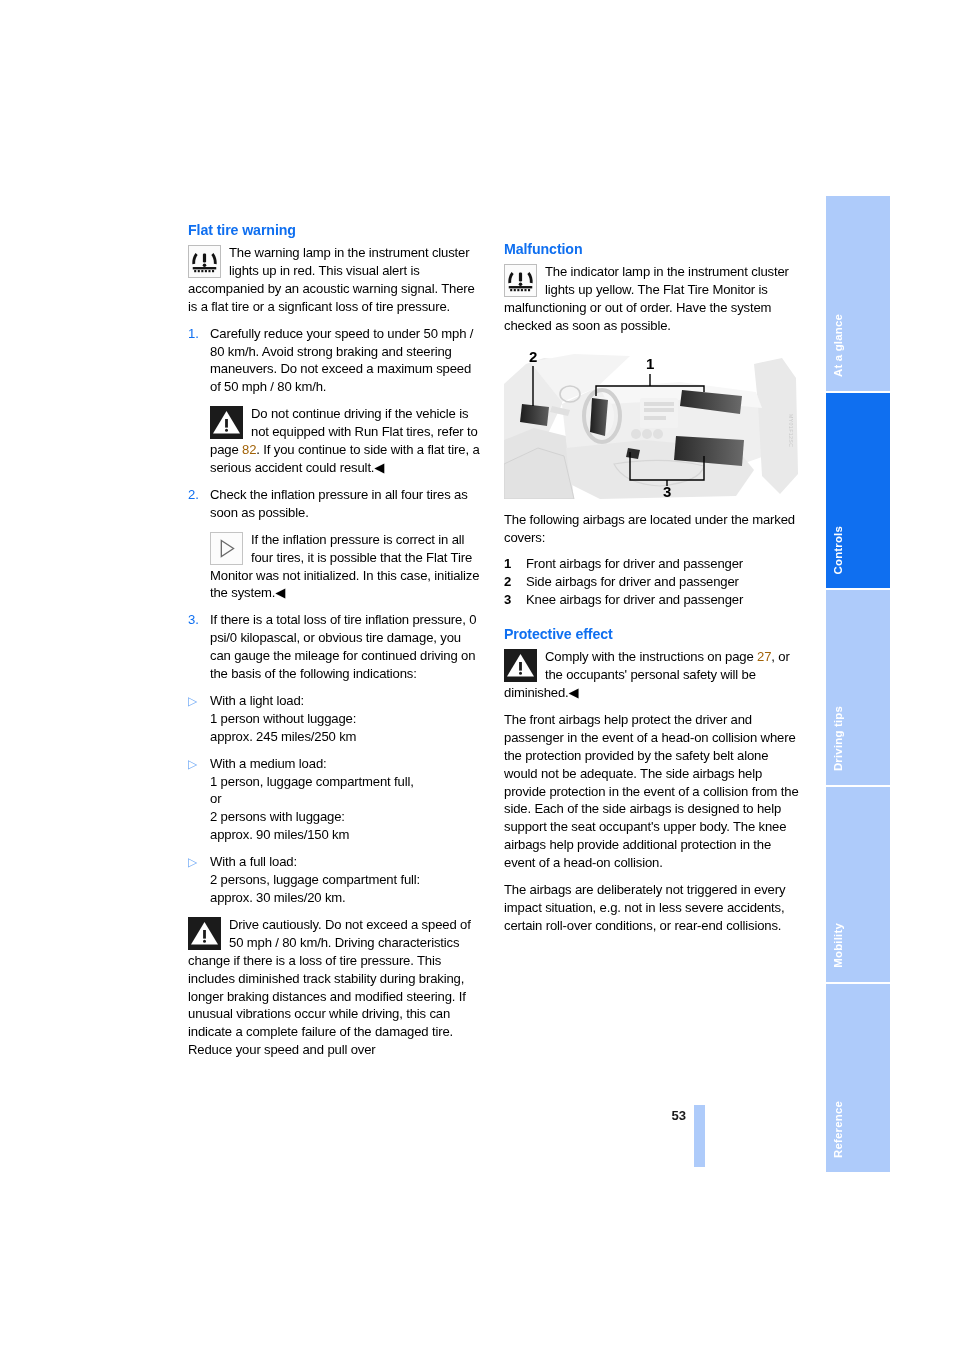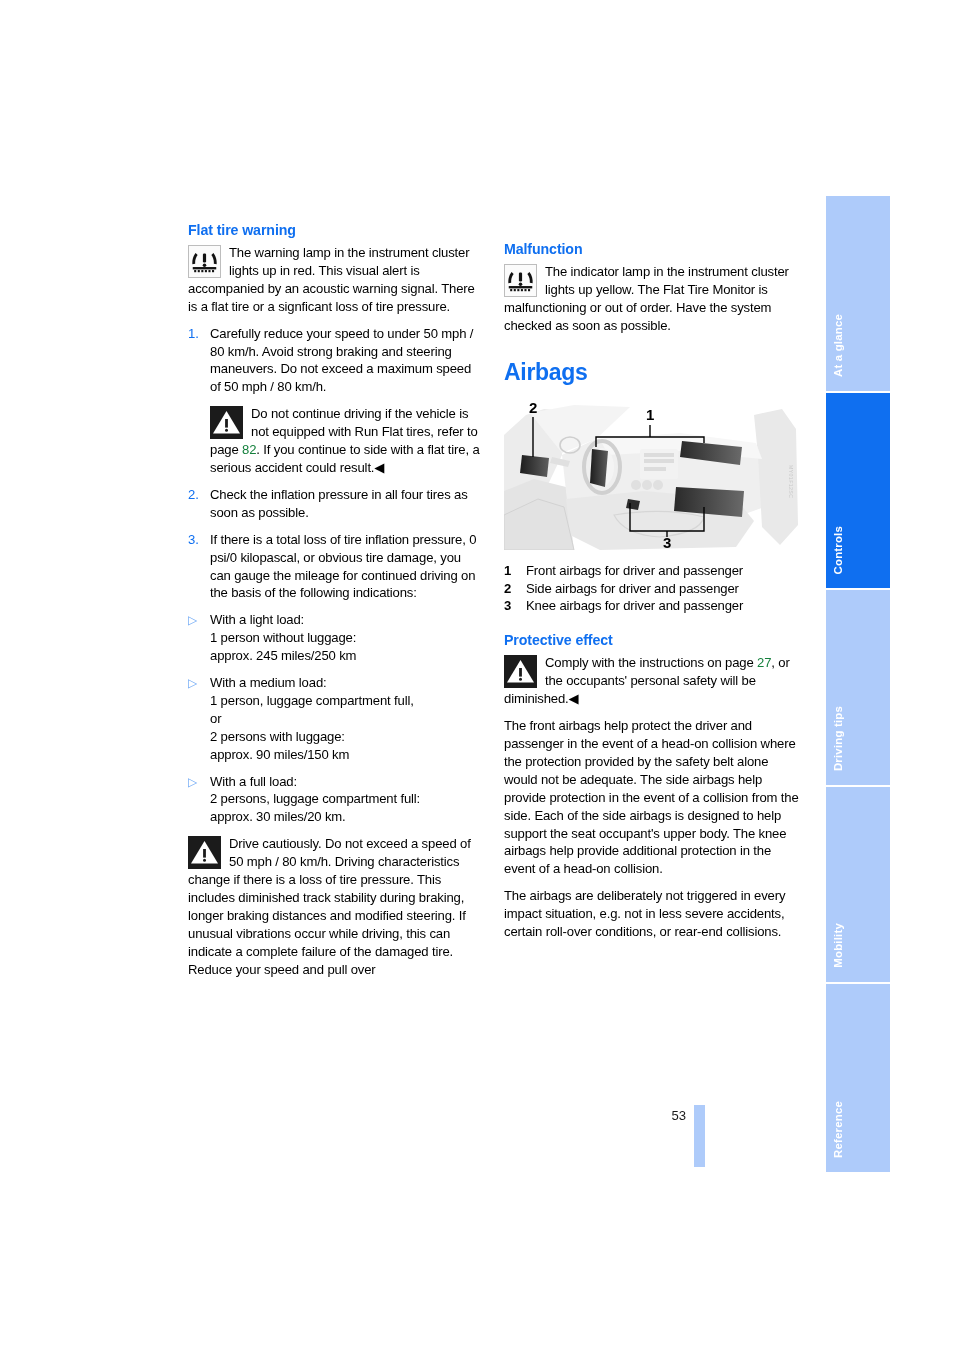--- a/index.html
+++ b/index.html
@@ -110,21 +110,21 @@
   .nrow .body { flex: 1 1 auto; }
 
   .nrow .bullet {
     width: 22px;
     flex: 0 0 22px;
     color: #6ea8f5;
     font-size: 12px;
     line-height: 18px;
   }
 
-  .link { color: #15803d; }
+  .link { color: #a16207; }
 
   .endmark { letter-spacing: 0; }
 
   
   .fig {
     width: 296px;
     height: 155px;
     position: relative;
     margin: 0 0 12px 0;
     background: #ffffff;
@@ -177,20 +177,21 @@
 
   
   .folio {
     position: absolute;
     left: 606px;
     top: 1108px;
     width: 60px;
     text-align: right;
     font-size: 13.1px;
     color: #1a1a1a;
+    font-weight: bold;
   }
   .folio-bar {
     position: absolute;
     left: 674px;
     top: 1105px;
     width: 11px;
     height: 62px;
     background: #aecbfa;
   }
 </style>
@@ -240,20 +241,28 @@
       <p><span>Do not continue driving if the vehicle is not equipped with Run Flat tires, refer to page </span><span class="link">82</span><span>. If you continue to side with a flat tire, a serious accident could result.</span><span class="endmark">◀</span></p>
     </div>
 
     <div class="nlist">
       <div class="nrow">
         <span class="num">2.</span>
         <span class="body">Check the inflation pressure in all four tires as soon as possible.</span>
       </div>
     </div>
 
+    <div class="note indent">
+      <span class="icon-box icon-info">
+        <svg viewBox="0 0 33 33">
+          <path d="M11 8 L24 16.5 L11 25 Z" fill="none" stroke="#6b6b6b" stroke-width="1.4"></path>
+        </svg>
+      </span>
+      <p><span>If the inflation pressure is correct in all four tires, it is possible that the Flat Tire Monitor was not initialized. In this case, initialize the system.</span><span class="endmark">◀</span></p>
+    </div>
 
     <div class="nlist">
       <div class="nrow">
         <span class="num">3.</span>
         <span class="body">If there is a total loss of tire inflation pressure, 0 psi/0 kilopascal, or obvious tire damage, you can gauge the mileage for continued driving on the basis of the following indications:</span>
       </div>
     </div>
 
     <div class="nlist">
       <div class="nrow" style="margin-bottom:9px">
@@ -314,21 +323,20 @@
           <rect x="9.3" y="25.6" width="2.2" height="2.3" fill="#111"></rect>
           <rect x="13.1" y="25.6" width="2.2" height="2.3" fill="#111"></rect>
           <rect x="16.9" y="25.6" width="2.2" height="2.3" fill="#111"></rect>
           <rect x="20.7" y="25.6" width="2.2" height="2.3" fill="#111"></rect>
           <rect x="24.5" y="25.6" width="2.2" height="2.3" fill="#111"></rect>
         </svg>
       </span>
       <p>The indicator lamp in the instrument cluster lights up yellow. The Flat Tire Monitor is malfunctioning or out of order. Have the system checked as soon as possible.</p>
     </div>
 
-    <div class="h-big">Airbags</div>
 
     <div class="fig">
       <svg viewBox="0 0 296 155" preserveAspectRatio="none">
         <defs>
           <linearGradient id="dk1" x1="0" y1="0" x2="1" y2="0">
             <stop offset="0%" stop-color="#1d1d1d"></stop>
             <stop offset="100%" stop-color="#5e5e5e"></stop>
           </linearGradient>
           <linearGradient id="dk2" x1="0" y1="0" x2="1" y2="0">
             <stop offset="0%" stop-color="#2a2a2a"></stop>
@@ -384,20 +392,21 @@
         <path d="M126 108 L126 136 L200 136 L200 112" fill="none" stroke="#000" stroke-width="1.4"></path>
         <path d="M163 136 L163 142" fill="none" stroke="#000" stroke-width="1.4"></path>
 
         <text x="146" y="25" font-family="Liberation Sans, sans-serif" font-size="15" font-weight="bold" text-anchor="middle" fill="#000">1</text>
         <text x="29" y="18" font-family="Liberation Sans, sans-serif" font-size="15" font-weight="bold" text-anchor="middle" fill="#000">2</text>
         <text x="163" y="153" font-family="Liberation Sans, sans-serif" font-size="15" font-weight="bold" text-anchor="middle" fill="#000">3</text>
       </svg>
       <div class="wm">MY01F12SC</div>
     </div>
 
+    <p>The following airbags are located under the marked covers:</p>
 
     <div class="nlist">
       <div class="nrow">
         <span class="num black">1</span>
         <span class="body">Front airbags for driver and passenger</span>
       </div>
       <div class="nrow">
         <span class="num black">2</span>
         <span class="body">Side airbags for driver and passenger</span>
       </div>

